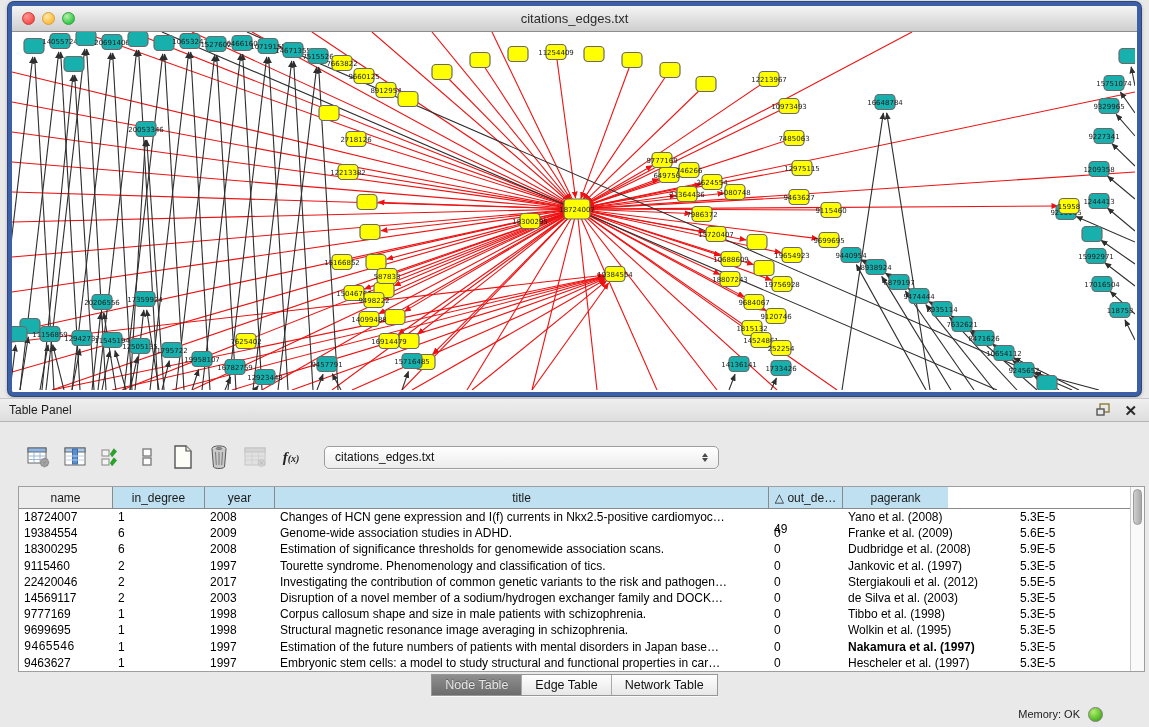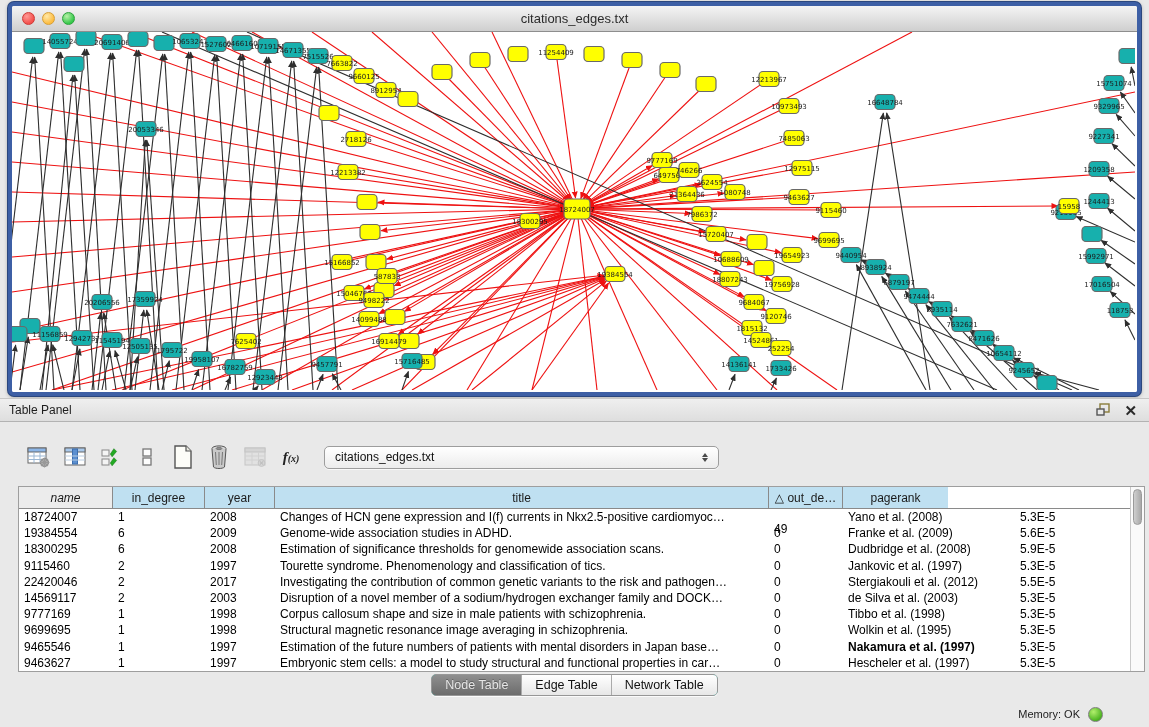--- a/index.html
+++ b/index.html
@@ -29,29 +29,29 @@
   .combo .cval{flex:1;font-size:12px;color:#111;padding-left:10px;}
   .combo .arrows{width:16px;display:flex;flex-direction:column;align-items:center;gap:1px;margin-right:5px;}
   .combo .arrows i{width:0;height:0;border-left:3.5px solid transparent;border-right:3.5px solid transparent;}
   .combo .arrows .up{border-bottom:4px solid #4a4a4a;}
   .combo .arrows .dn{border-top:4px solid #4a4a4a;}
   
   .tablewrap{position:absolute;left:18px;top:486px;width:1125px;height:184px;background:#fff;border:1px solid #9e9e9e;display:flex;}
   .tbl{flex:1;overflow:hidden;}
   .thead{display:flex;height:21px;border-bottom:1px solid #8a8a8a;}
   .th{box-sizing:border-box;border-right:1px solid #8a8a8a;background:#bfe0f1;font-size:12px;color:#1a1a1a;display:flex;align-items:center;justify-content:center;overflow:hidden;white-space:nowrap;}
-  .th.gray{background:#ececec;font-style:italic;}
+  .th.gray{background:#ececec;}
   .th:last-child{border-right:none;}
   .trow{display:flex;height:16.2px;align-items:center;}
   .td{box-sizing:border-box;padding-left:5px;font-size:12px;color:#000;overflow:hidden;white-space:nowrap;text-overflow:clip;}
   .vscroll{width:13px;background:#fafafa;border-left:1px solid #c9c9c9;position:relative;}
   .vthumb{position:absolute;left:1.5px;top:2px;width:9px;height:36px;border-radius:5px;background:linear-gradient(90deg,#cfcfcf,#a9a9a9);border:1px solid #9a9a9a;box-sizing:border-box;}
   
   .segwrap{position:absolute;left:0;top:674px;width:1149px;display:flex;justify-content:center;}
-  .segmented{display:inline-flex;border:1px solid #979797;border-radius:5px;overflow:hidden;background:#14b8a6;box-shadow:0 1px 0 rgba(255,255,255,.8);}
+  .segmented{display:inline-flex;border:1px solid #979797;border-radius:0;overflow:hidden;background:#14b8a6;box-shadow:0 1px 0 rgba(255,255,255,.8);}
   .seg{padding:3px 13px;font-size:12.5px;color:#111;background:linear-gradient(#ffffff,#e7e7e7);border-left:1px solid #aaa;white-space:nowrap;}
   .seg:first-child{border-left:none;}
   .seg.active{background:linear-gradient(#8f8f8f,#6c6c6c);color:#e6e6e6;text-shadow:0 -1px 0 rgba(0,0,0,.3);}
   
   .statusbar{position:absolute;left:0;top:701px;width:1117px;height:26px;display:flex;align-items:center;justify-content:flex-end;}
   .statusbar .mem{font-size:11px;color:#1c1c1c;margin-right:8px;}
   .memdot{width:13px;height:13px;border-radius:50%;background:radial-gradient(circle at 35% 30%,#b2ef6d,#46b01c 75%);border:1px solid #7d7d7d;margin-right:14px;}
   .icon-svg{display:block;}
 </style>
 </head>
@@ -825,21 +825,21 @@
       <div class="trow">
         <div class="td" style="width: 94px;">9699695</div>
         <div class="td" style="width: 92px;">1</div>
         <div class="td" style="width: 70px;">1998</div>
         <div class="td" style="width: 494px;">Structural magnetic resonance image averaging in schizophrenia.</div>
         <div class="td" style="width: 74px;">0</div>
         <div class="td" style="width: 172px;">Wolkin et al. (1995)</div>
         <div class="td" style="width: 105px;">5.3E-5</div>
       </div>
       <div class="trow">
-        <div class="td" style="width: 94px;">9465546</div>
+        <div class="td" style="width: 94px; font-family: Liberation Mono, monospace;">9465546</div>
         <div class="td" style="width: 92px;">1</div>
         <div class="td" style="width: 70px;">1997</div>
         <div class="td" style="width: 494px;">Estimation of the future numbers of patients with mental disorders in Japan base…</div>
         <div class="td" style="width: 74px;">0</div>
         <div class="td" style="width: 172px; font-weight: bold;">Nakamura et al. (1997)</div>
         <div class="td" style="width: 105px;">5.3E-5</div>
       </div>
       <div class="trow">
         <div class="td" style="width: 94px;">9463627</div>
         <div class="td" style="width: 92px;">1</div>

